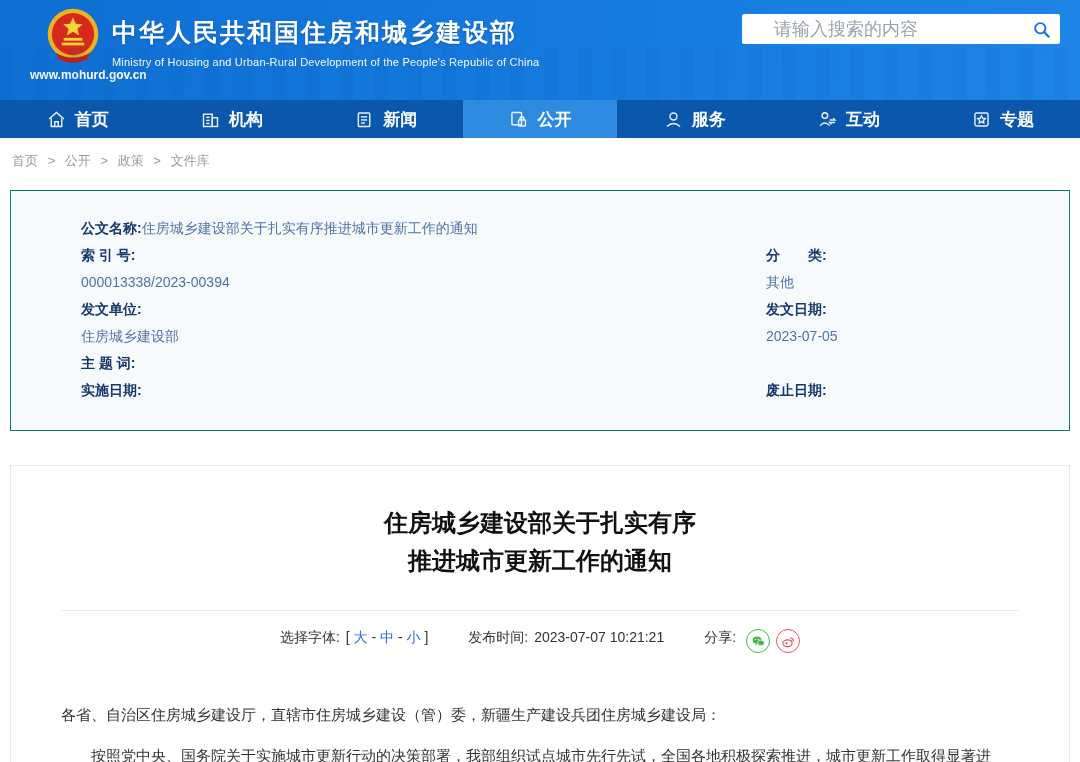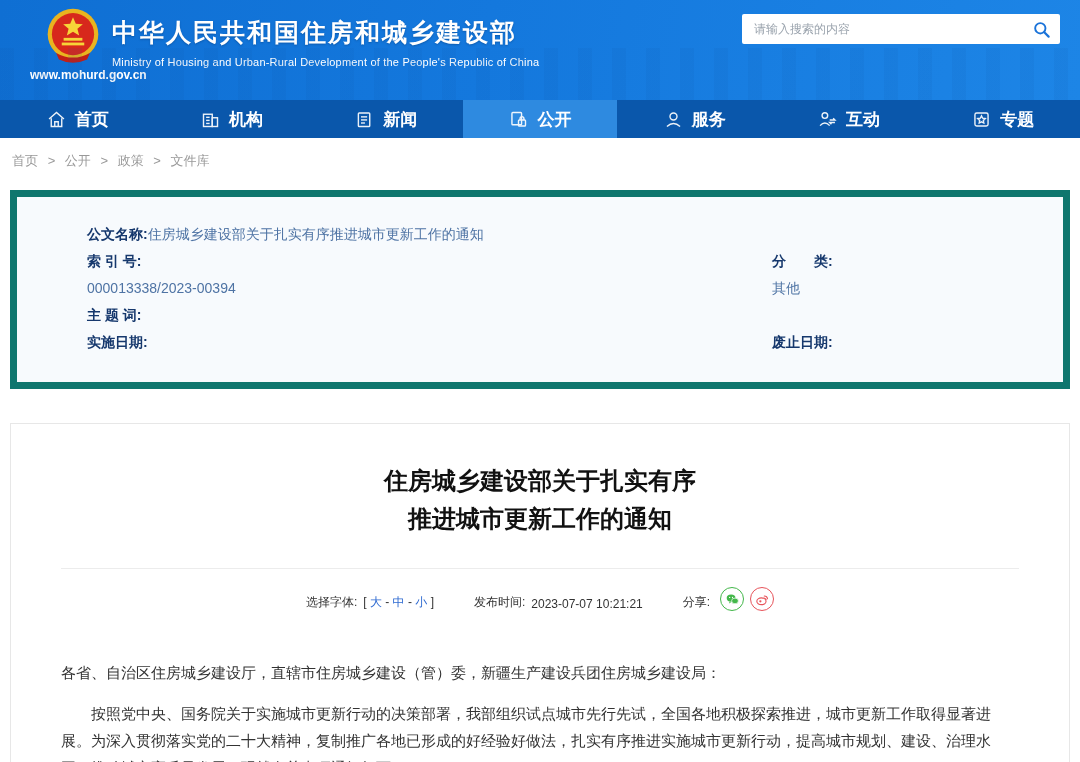--- a/index.html
+++ b/index.html
@@ -15,55 +15,55 @@
     opacity:.35; pointer-events:none; }
   .emblem-wrap { position:absolute; left:30px; top:6px; width:86px; text-align:center; }
   .emblem { width:60px; height:60px; display:block; margin:0 auto; }
   .site-url { color:#fff; font-weight:bold; font-size:12px; margin-top:2px; display:block; }
   .titles { position:absolute; left:112px; top:12px; color:#fff; }
   .title-cn { font-size:25px; font-weight:bold; letter-spacing:2px; line-height:40px;
     text-shadow:0 1px 2px rgba(0,40,90,.35); }
   .title-en { font-size:11px; margin-top:4px; letter-spacing:.2px; }
   .search-box { position:absolute; right:20px; top:14px; width:318px; height:30px;
     background:#fff; border-radius:2px; display:flex; align-items:center; padding:0 8px 0 12px; z-index:2; }
-  .search-box input { flex:1; border:none; outline:none; font-size:12px; color:#333;
-    font-family:inherit; background:transparent; }
+  .search-box input { flex:1; border:none; outline:none; font-size:18px; color:#333;
+    font-family:inherit; background:transparent;margin-left:20px; }
   .search-box input::placeholder { color:#9aa3ad; }
   .search-btn { width:22px; height:22px; border:none; background:transparent; cursor:pointer;
     display:flex; align-items:center; justify-content:center; }
 
   
   .nav { height:38px; background:#0a57ab; display:flex; }
   .nav-item { flex:1; display:flex; align-items:center; justify-content:center; gap:8px;
     color:#fff; font-size:17px; font-weight:bold; cursor:pointer; }
   .nav-item.active { background:#2e8ae0; }
   .nav-item svg { width:21px; height:21px; opacity:.92; }
 
   
   .breadcrumb { padding:14px 12px 12px; font-size:13px; color:#999; }
   .breadcrumb span.crumb { cursor:pointer; }
   .breadcrumb .sep { margin:0 6px; color:#999; }
 
   
-  .meta-box { margin:8px 10px 0; background:#f7fafd; border:7px solid #0f766e;
+  .meta-box { margin:8px 10px 0; background:#f7fafd; border:1px solid #0f766e;
     padding:24px 40px 26px 70px; }
   .meta-row { display:flex; line-height:27px; }
   .meta-cell { display:flex;flex-direction:column; }
   .meta-cell.left { width:685px; flex:none; }
   .meta-label { font-weight:bold; color:#16386d; font-size:14px; white-space:pre; flex:none; }
   .meta-value { color:#4e73a4; font-size:14px; white-space:pre; }
 
   
   .article { margin:34px 10px 0; background:#fff; border:1px solid #e7e7e7;
     height:360px; padding-top:38px; }
   .art-title { text-align:center; font-size:24px; font-weight:bold; color:#111;
     line-height:38px; font-family:"Liberation Sans","DejaVu Sans",sans-serif; }
   .art-divider { height:1px; background:#ececec; margin:30px 50px 0; }
-  .art-toolbar { margin-top:18px; display:flex; justify-content:center; align-items:flex-end;
-    font-size:12px; color:#333; gap:6px; }
+  .art-toolbar { margin-top:18px; display:flex; justify-content:center; align-items:flex-start;
+    font-size:14px; color:#333; gap:6px; }
   .font-links { color:#333; }
   .font-link { color:#2e6ad1; cursor:pointer; }
   .toolbar-gap { width:28px; }
   .share-icons { display:flex; gap:6px; align-items:center; margin-left:4px; }
   .share-btn { width:24px; height:24px; border-radius:50%; background:#fff;
     display:flex; align-items:center; justify-content:center; cursor:pointer; border:1px solid; }
   .share-btn.wechat { border-color:#43b74a; }
   .share-btn.weibo { border-color:#e7535a; }
 
   .art-body { padding:0 50px; margin-top:48px; font-size:15px; color:#333; line-height:27px; }
@@ -180,20 +180,30 @@
     <div class="meta-cell left">
       <span class="meta-label">索 引 号:</span>
       <span class="meta-value">000013338/2023-00394</span>
     </div>
     <div class="meta-cell">
       <span class="meta-label">分　　类:</span>
       <span class="meta-value">其他</span>
     </div>
   </div>
 
+  <div class="meta-row">
+    <div class="meta-cell left">
+      <span class="meta-label">发文单位:</span>
+      <span class="meta-value">住房城乡建设部</span>
+    </div>
+    <div class="meta-cell">
+      <span class="meta-label">发文日期:</span>
+      <span class="meta-value">2023-07-05</span>
+    </div>
+  </div>
 
   <div class="meta-row">
     <div class="meta-cell">
       <span class="meta-label">主 题 词:</span>
       <span class="meta-value"></span>
     </div>
   </div>
 
   <div class="meta-row">
     <div class="meta-cell left">

